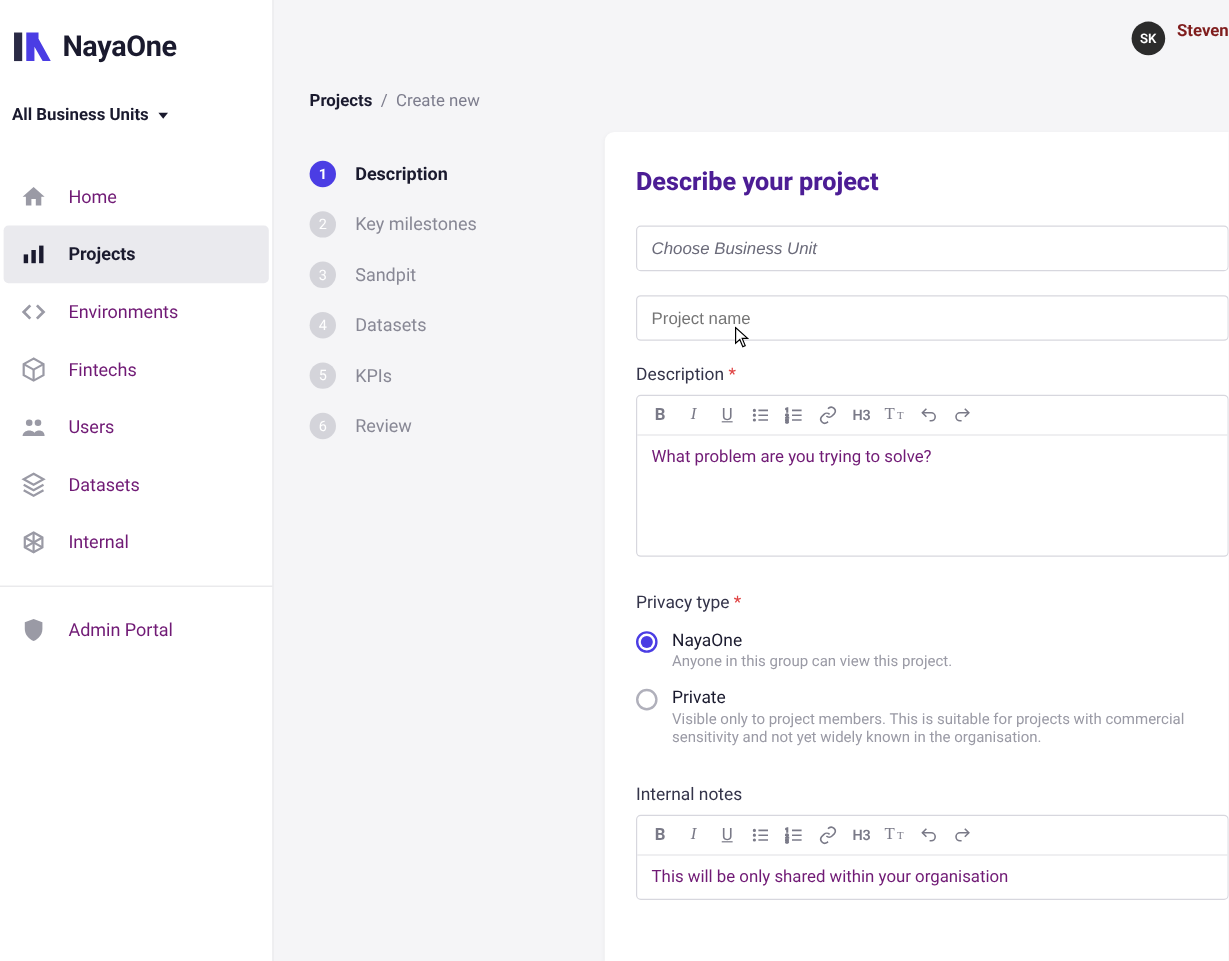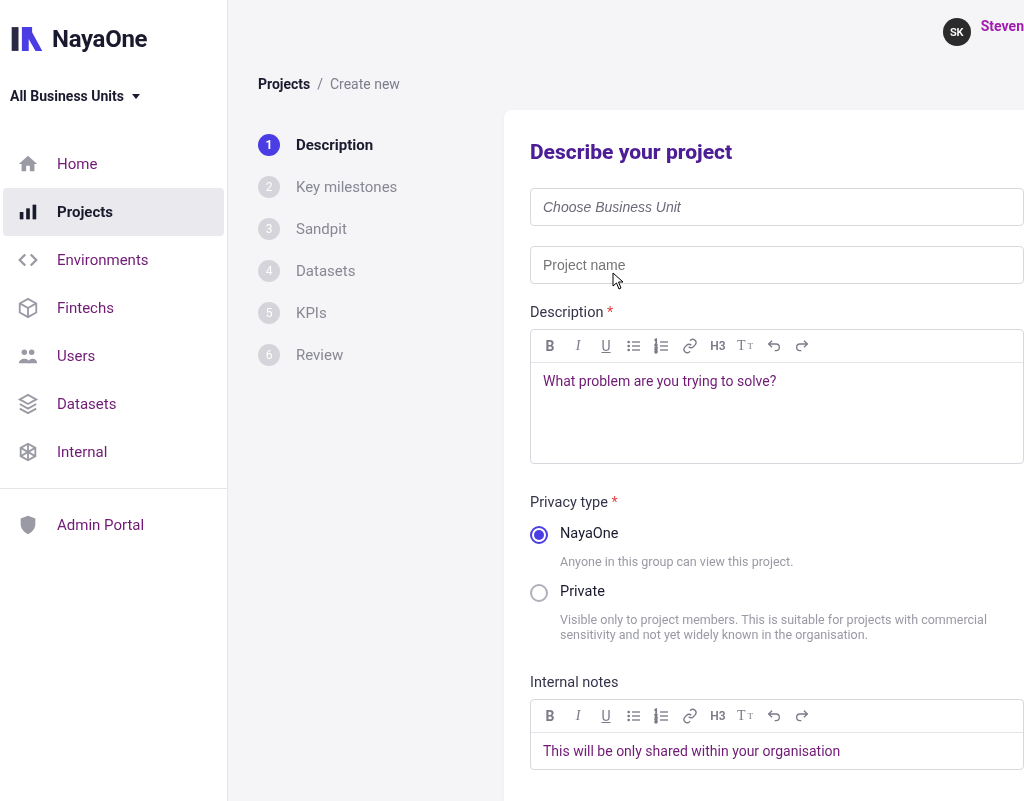--- a/index.html
+++ b/index.html
@@ -13,21 +13,21 @@
   .bu-selector { padding: 10px 10px 20px 10px; font-size: 14px; font-weight: 700; color: #1a1a2e; display: flex; align-items: center; gap: 8px; cursor: pointer; }
   .nav-list { list-style: none; padding-top: 16px; }
   .nav-list li { display: flex; align-items: center; gap: 16px; padding: 13px 12px 13px 12px; font-size: 15px; color: #701a75; cursor: pointer; border-radius: 4px; margin: 0 3px; }
   .nav-list li.active { background: #eaeaee; color: #1a1a2e; font-weight: 700; }
   .nav-list li .nav-icon { width: 26px; display: flex; justify-content: center; }
   .divider { border-top: 1px solid #e5e5e8; margin: 12px 0; }
 
   
   .topbar { position: absolute; top: 18px; right: 0; display: flex; align-items: flex-start; gap: 10px; padding-right: 0; }
   .avatar { width: 28px; height: 28px; border-radius: 50%; background: #2b2b2b; color: #fff; display: flex; align-items: center; justify-content: center; font-size: 11px; font-weight: 600; }
-  .avatar-name { font-size: 14px; font-weight: 700; color: #a21caf; }
+  .avatar-name { font-size: 14px; font-weight: 700; color: #7f1d1d; }
 
   
   .mid-pane { position: absolute; left: 228px; top: 0; width: 276px; padding: 76px 14px 0 30px; }
   .breadcrumb { font-size: 14px; color: #7d7d8d; margin-bottom: 32px; }
   .breadcrumb .bc-root { color: #1a1a2e; font-weight: 700; }
   .steps { list-style: none; }
   .steps li { display: flex; align-items: center; gap: 16px; padding: 10px 0; font-size: 15px; color: #888895; cursor: pointer; }
   .steps li.active { color: #1a1a2e; font-weight: 700; }
   .step-num { width: 22px; height: 22px; border-radius: 50%; background: #d4d4da; color: #fff; font-size: 12px; display: flex; align-items: center; justify-content: center; font-weight:400; }
   .steps li.active .step-num { background: #4b3de4; font-weight:700; }
@@ -42,21 +42,21 @@
   .rte { border: 1px solid #d7d7de; border-radius: 4px; margin-bottom: 30px; }
   .rte-toolbar { display: flex; gap: 10px; padding: 6px 10px; border-bottom: 1px solid #e5e5e8; color: #7a7a88; }
   .rte-toolbar span { cursor: pointer; display: inline-flex; align-items: center; justify-content: center; width: 18px; height: 20px; font-size: 14px; }
   .rte-body { min-height: 100px; padding: 10px 12px; font-size: 14px; color: #701a75; }
   .rte-body.short { min-height: 16px; border-bottom: none; }
   .radio-row { display: flex; gap: 12px; align-items: flex-start; margin-bottom: 14px; cursor: pointer; }
   .radio-outer { width: 18px; height: 18px; border: 2px solid #4b3de4; border-radius: 50%; display: flex; align-items: center; justify-content: center; flex-shrink: 0; margin-top: 1px; }
   .radio-outer.unsel { border-color: #b0b0bb; }
   .radio-inner { width: 10px; height: 10px; border-radius: 50%; background: #4b3de4; }
   .radio-lbl { font-size: 14.5px; color: #1a1a2e; }
-  .radio-desc { font-size: 12.5px; color: #9a9aa5; margin-top: 12px; }
+  .radio-desc { font-size: 12.5px; color: #9a9aa5; margin-top: 2px; }
   .section-gap { height: 6px; }
 
   .chevron { width: 0; height: 0; border-left: 4px solid transparent; border-right: 4px solid transparent; border-top: 5px solid #1a1a2e; display: inline-block; }
 
   
   .cursor { position: absolute; left: 612px; top: 272px; font-size: 16px; color: #222; pointer-events: none; }
 </style>
 </head>
 <body>
 

